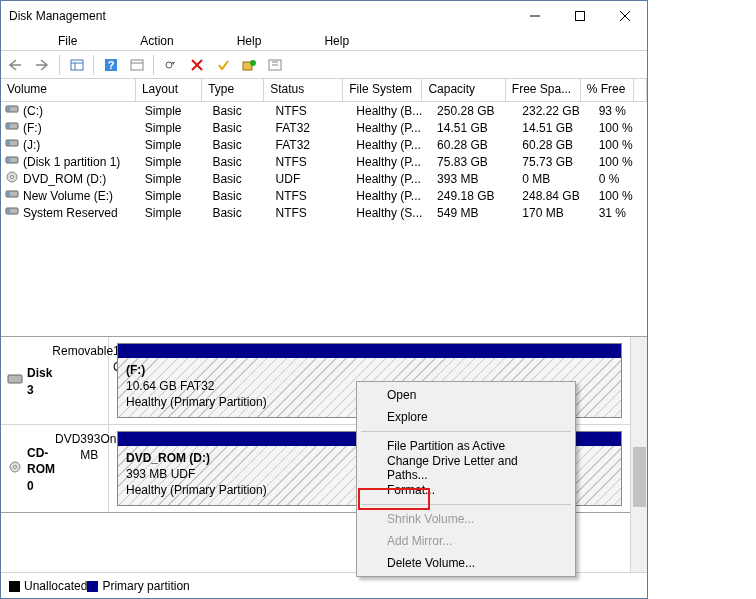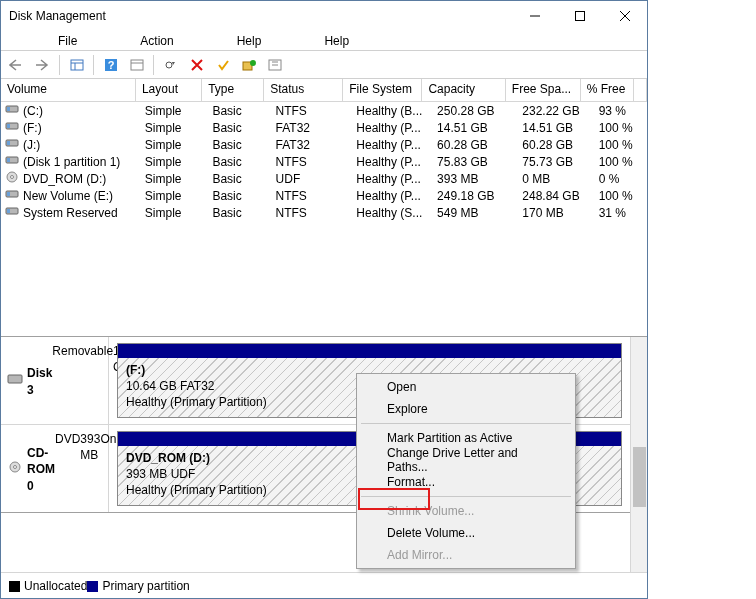--- a/index.html
+++ b/index.html
@@ -153,21 +153,21 @@
     padding: 0 8px;
     border-top:1px solid #d6d6d6;
     font-size:12px;
   }
   .legend .sw { width:11px; height:11px; display:inline-block; margin-right:4px; vertical-align:middle;}
   .sw-black{background:#000;} .sw-navy{background:#00008b;}
   
   .ctxmenu {
     position: absolute;
     left: 355px;
-    top: 372px;
+    top: 380px;
     width: 220px;
     background: #f0f0f0;
     border: 1px solid #a0a0a0;
     box-shadow: 3px 3px 3px rgba(0,0,0,0.25);
     padding: 2px;
     font-size: 12px;
     z-index: 50;
   }
   .ctxitem {
     height: 22px;
@@ -462,24 +462,24 @@
     <div class="legend">
       <span><span class="sw sw-black"></span><span>Unallocated</span></span>
       <span><span class="sw sw-navy"></span><span>Primary partition</span></span>
     </div>
   </div>
 
   <div class="ctxmenu">
     <div class="ctxitem">Open</div>
     <div class="ctxitem">Explore</div>
     <div class="ctxsep"></div>
-    <div class="ctxitem">Mark Partition as Active</div>
+    <div class="ctxitem">File Partition as Active</div>
     <div class="ctxitem">Change Drive Letter and Paths...</div>
     <div class="ctxitem">Format...</div>
     <div class="ctxsep"></div>
     <div class="ctxitem disabled">Shrink Volume...</div>
+    <div class="ctxitem disabled">Add Mirror...</div>
     <div class="ctxitem">Delete Volume...</div>
-    <div class="ctxitem disabled">Add Mirror...</div>
   </div>
 
   <div class="highlight-box" style="left:357px; top:487px; width:72px; height:22px;"></div>
 
 </div>
 
 </body></html>

